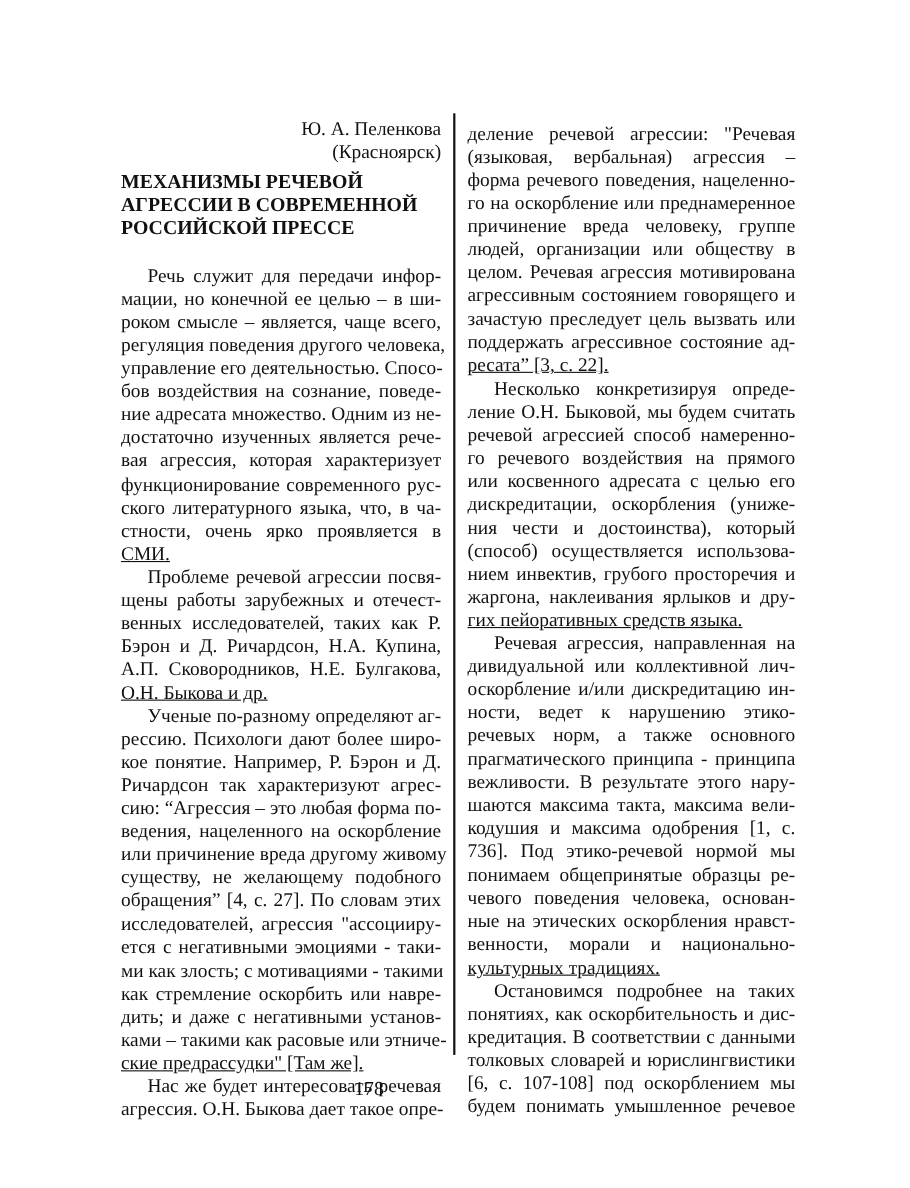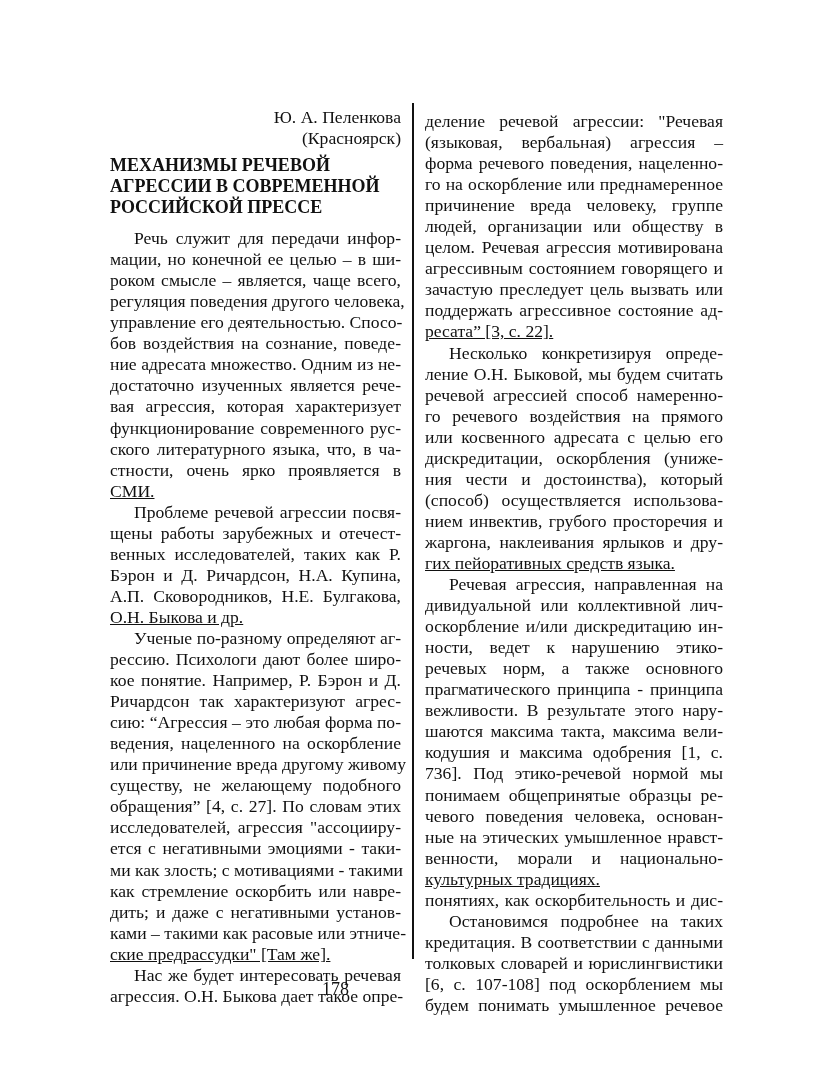--- a/index.html
+++ b/index.html
@@ -20,21 +20,21 @@
 <body>
 
 <div class="col left">
   <div class="author">Ю. А. Пеленкова</div>
   <div class="author">(Красноярск)</div>
   <div class="title">
     <div>МЕХАНИЗМЫ РЕЧЕВОЙ</div>
     <div>АГРЕССИИ В СОВРЕМЕННОЙ</div>
     <div>РОССИЙСКОЙ ПРЕССЕ</div>
   </div>
-  <div id="left-body" style="margin-top:10px;">
+  <div id="left-body" style="margin-top:22px;">
       <span class="line indent">Речь служит для передачи инфор-</span>
       <span class="line">мации, но конечной ее целью – в ши-</span>
       <span class="line">роком смысле – является, чаще всего,</span>
       <span class="line">регуляция поведения другого человека,</span>
       <span class="line">управление его деятельностью. Спосо-</span>
       <span class="line">бов воздействия на сознание, поведе-</span>
       <span class="line">ние адресата множество. Одним из не-</span>
       <span class="line">достаточно изученных является рече-</span>
       <span class="line">вая агрессия, которая характеризует</span>
       <span class="line">функционирование современного рус-</span>
@@ -99,25 +99,25 @@
       <span class="line">оскорбление и/или дискредитацию ин-</span>
       <span class="line">ности, ведет к нарушению этико-</span>
       <span class="line">речевых норм, а также основного</span>
       <span class="line">прагматического принципа - принципа</span>
       <span class="line">вежливости. В результате этого нару-</span>
       <span class="line">шаются максима такта, максима вели-</span>
       <span class="line">кодушия и максима одобрения [1, с.</span>
       <span class="line">736]. Под этико-речевой нормой мы</span>
       <span class="line">понимаем общепринятые образцы ре-</span>
       <span class="line">чевого поведения человека, основан-</span>
-      <span class="line">ные на этических умышленное нравст-</span>
+      <span class="line">ные на этических оскорбления нравст-</span>
       <span class="line">венности, морали и национально-</span>
       <span class="line last">культурных традициях.</span>
+      <span class="line indent">Остановимся подробнее на таких</span>
       <span class="line">понятиях, как оскорбительность и дис-</span>
-      <span class="line indent">Остановимся подробнее на таких</span>
       <span class="line">кредитация. В соответствии с данными</span>
       <span class="line">толковых словарей и юрислингвистики</span>
       <span class="line">[6, с. 107-108] под оскорблением мы</span>
       <span class="line">будем понимать умышленное речевое</span>
     </div>
 </div>
 
 <div class="pagenum">178</div>
 
 </body></html>

